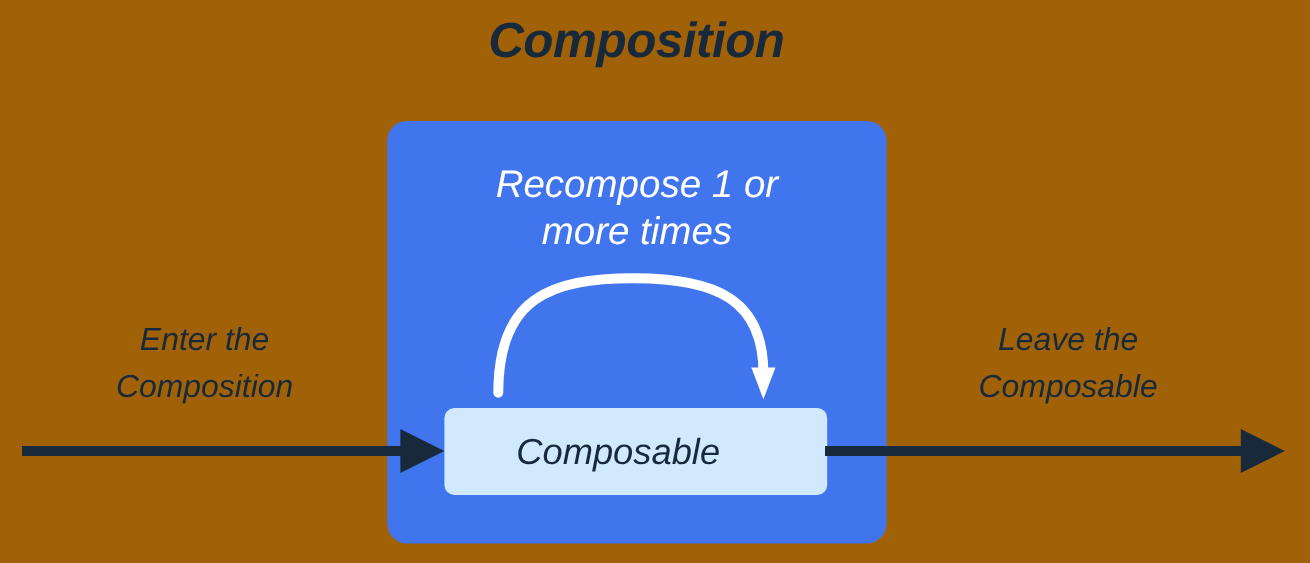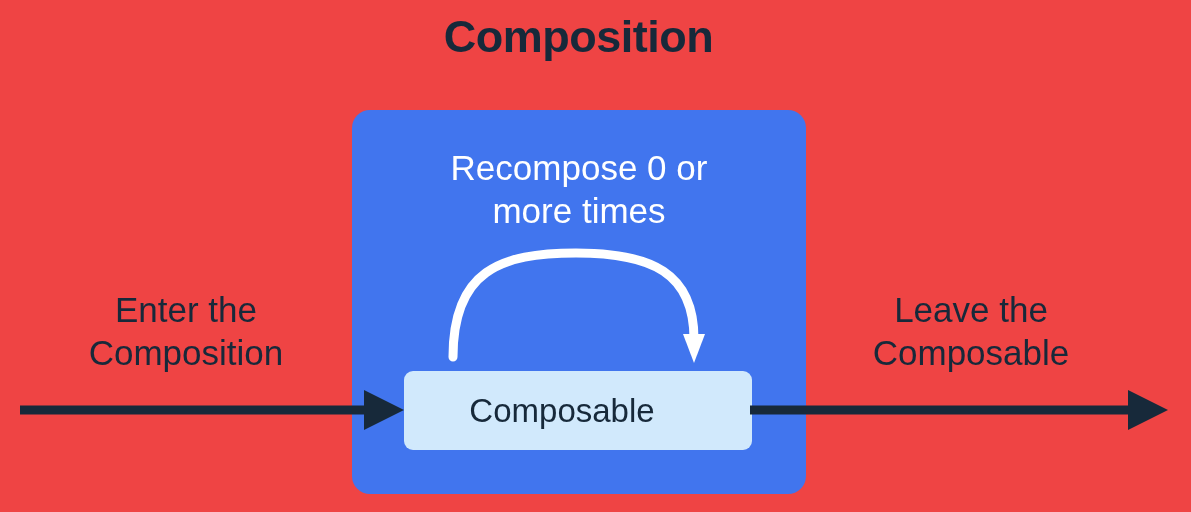--- a/index.html
+++ b/index.html
@@ -7,22 +7,23 @@
     padding: 0;
     background: #ffffff;
   }
   body {
     font-family: "Liberation Sans", "DejaVu Sans", sans-serif;
   }
   #diagram-root {
     position: relative;
     width: 1191px;
     height: 512px;
-    background: #ef4444;
+    background: #a16207;
     overflow: hidden;
+    font-style: italic;
   }
 
   
   .diagram-title {
     position: absolute;
     left: 0;
     top: 14px;
     width: 1157px;           
     text-align: center;
     font-size: 45px;
@@ -97,37 +98,37 @@
     height: 56px;
   }
   .flow-arrow.enter { left: 20px;  width: 390px; }
   .flow-arrow.leave { left: 750px; width: 425px; }
 
   
   .side-label {
     position: absolute;
     text-align: center;
     color: #17293a;
-    font-size: 35px;
+    font-size: 29px;
     line-height: 43px;
     white-space: pre-line;
   }
   .side-label.enter { left: 45px;  top: 288px; width: 282px; }
   .side-label.leave { left: 830px; top: 288px; width: 282px; }
 </style>
 </head>
 <body>
 
 <div id="diagram-root">
 
   <div class="diagram-title">Composition</div>
 
   <div class="composition-box"></div>
 
-  <div class="recompose-label">Recompose 0 or
+  <div class="recompose-label">Recompose 1 or
 more times</div>
 
   <svg class="recompose-arc" viewBox="0 0 290 135" xmlns="http://www.w3.org/2000/svg">
     <path d="M 23 122
              C 23 36, 70 18, 146 18
              C 222 18, 264 38, 264 104" fill="none" stroke="#ffffff" stroke-width="9" stroke-linecap="round"></path>
     <path d="M 253 99 L 275 99 L 264 128 Z" fill="#ffffff"></path>
   </svg>
 
   <div class="composable-box">

